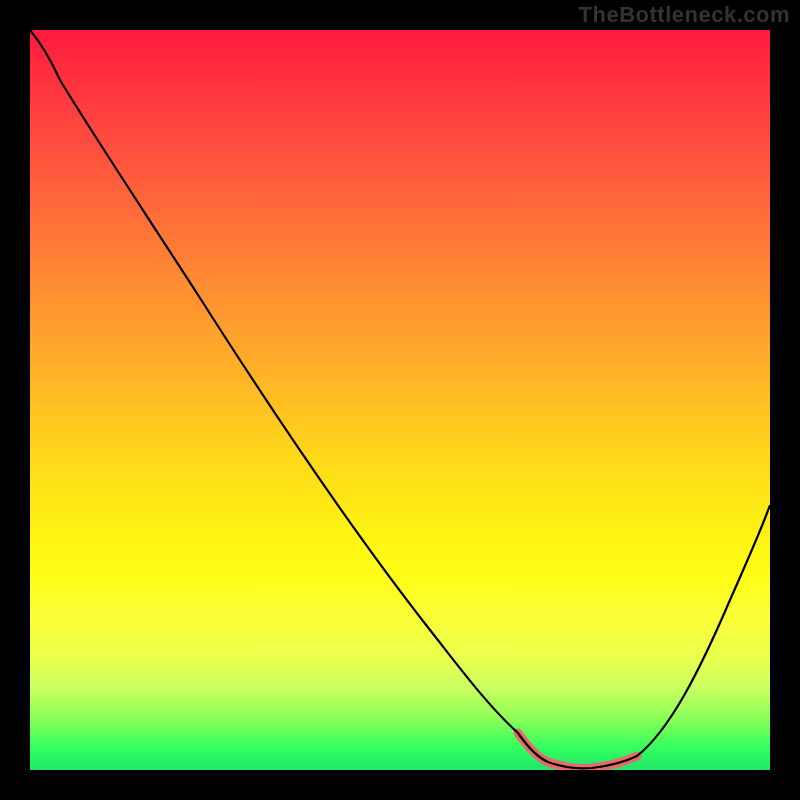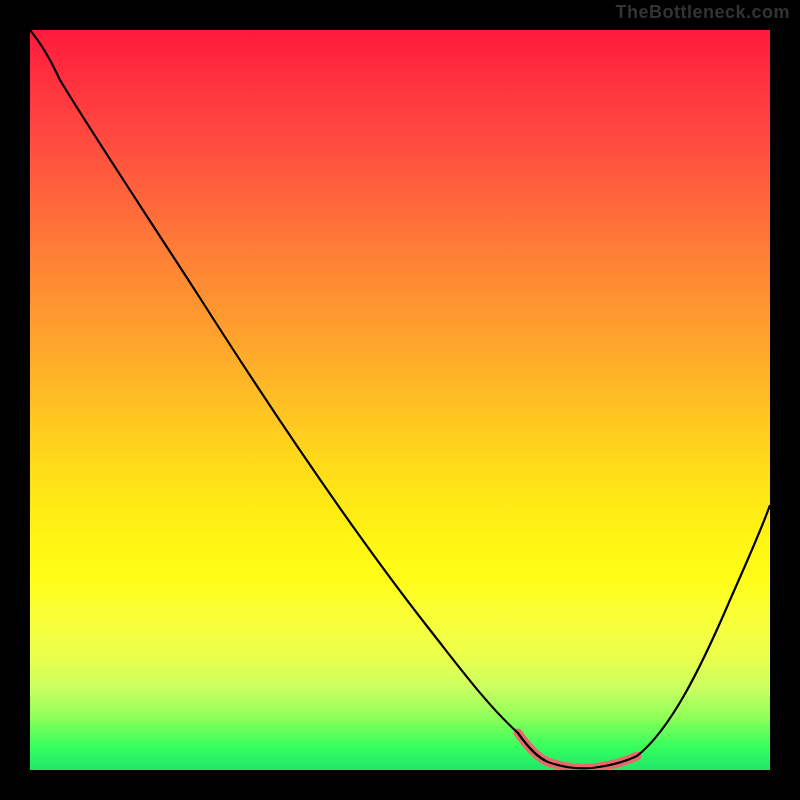--- a/index.html
+++ b/index.html
@@ -15,21 +15,21 @@
     position: relative;
     width: 800px;
     height: 800px;
     background: #000;
   }
   .watermark {
     position: absolute;
     top: 2px;
     right: 10px;
     color: #333;
-    font-size: 18px;
+    font-size: 22px;
     font-weight: bold;
     letter-spacing: 0.5px;
     z-index: 20;
     user-select: none;
   }
   .plot-area {
     position: absolute;
     left: 30px;
     top: 30px;
     width: 740px;

